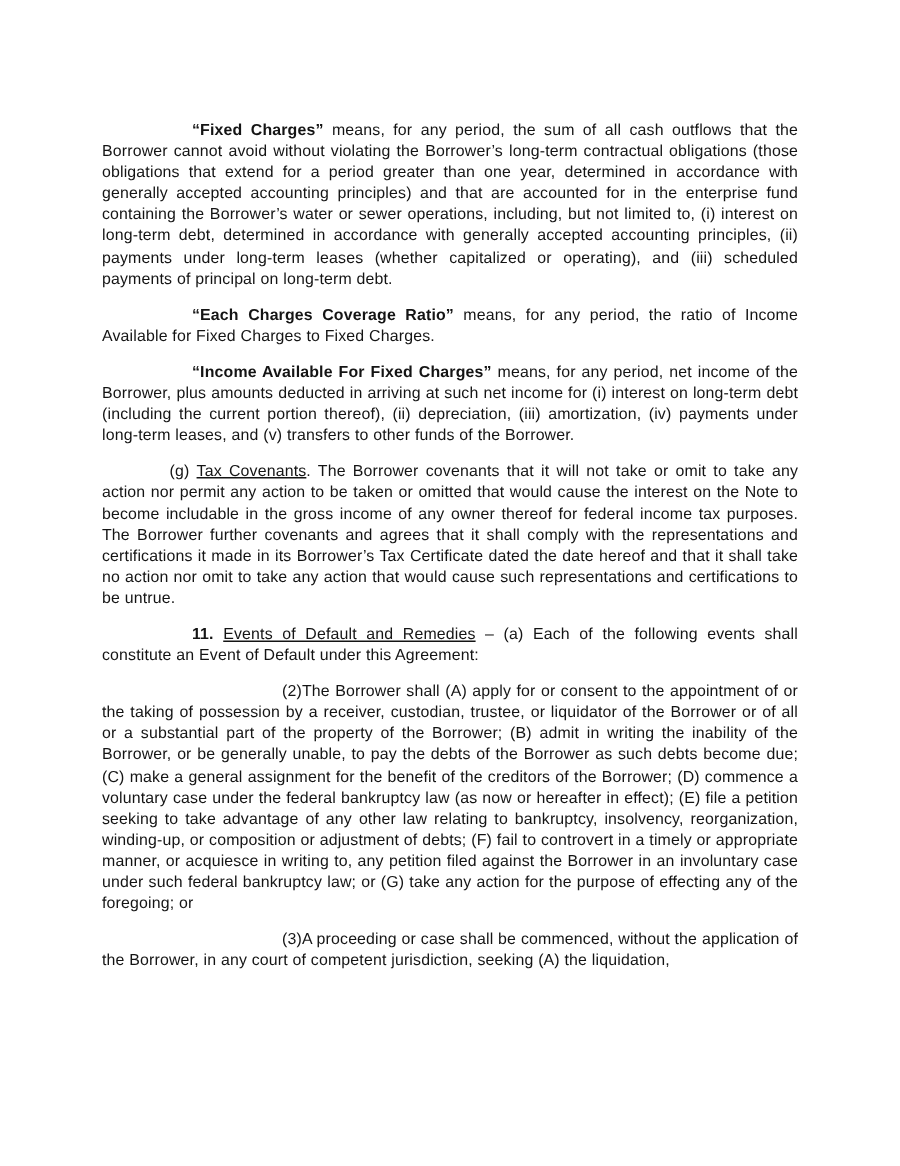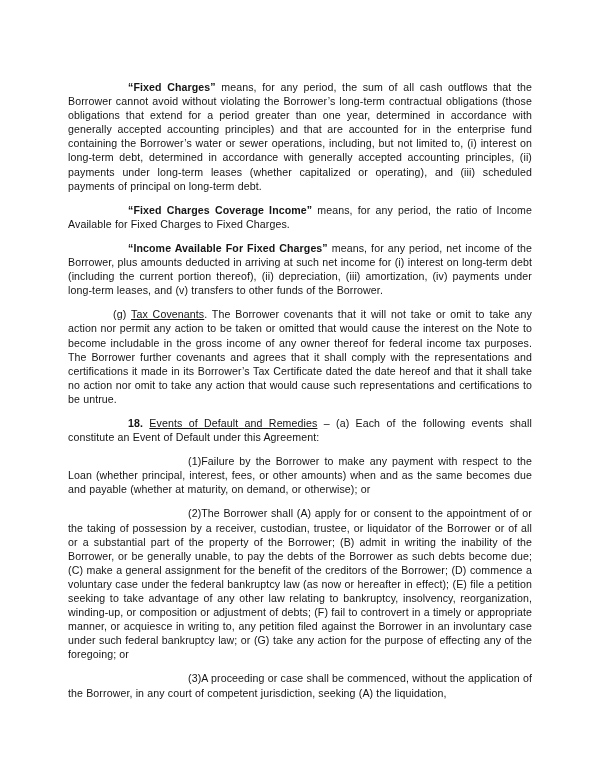--- a/index.html
+++ b/index.html
@@ -81,29 +81,28 @@
 </style>
 </head>
 <body>
 
 <div class="page">
 
   <div class="text-column">
 
     <p class="para indent-def"><b class="term">“Fixed Charges”</b><span> means, for any period, the sum of all cash outflows that the Borrower cannot avoid without violating the Borrower’s long-term contractual obligations (those obligations that extend for a period greater than one year, determined in accordance with generally accepted accounting principles) and that are accounted for in the enterprise fund containing the Borrower’s water or sewer operations, including, but not limited to, (i) interest on long-term debt, determined in accordance with generally accepted accounting principles, (ii) payments under long-term leases (whether capitalized or operating), and (iii) scheduled payments of principal on long-term debt.</span></p>
 
-    <p class="para indent-def"><b class="term">“Fixed Charges Coverage Income”</b><span> means, for any period, the ratio of Income Available for Fixed Charges to Fixed Charges.</span></p>
+    <p class="para indent-def"><b class="term">“Each Charges Coverage Ratio”</b><span> means, for any period, the ratio of Income Available for Fixed Charges to Fixed Charges.</span></p>
 
     <p class="para indent-def"><b class="term">“Income Available For Fixed Charges”</b><span> means, for any period, net income of the Borrower, plus amounts deducted in arriving at such net income for (i) interest on long-term debt (including the current portion thereof), (ii) depreciation, (iii) amortization, (iv) payments under long-term leases, and (v) transfers to other funds of the Borrower.</span></p>
 
     <p class="para indent-sub"><span>(g)</span>&nbsp;<u class="udef">Tax Covenants</u><span>.  The Borrower covenants that it will not take or omit to take any action nor permit any action to be taken or omitted that would cause the interest on the Note to become includable in the gross income of any owner thereof for federal income tax purposes.  The Borrower further covenants and agrees that it shall comply with the representations and certifications it made in its Borrower’s Tax Certificate dated the date hereof and that it shall take no action nor omit to take any action that would cause such representations and certifications to be untrue.</span></p>
 
-    <p class="para indent-sec"><b class="term">18.</b>&nbsp;<u class="udef">Events of Default and Remedies</u><span> – (a) Each of the following events shall constitute an Event of Default under this Agreement:</span></p>
+    <p class="para indent-sec"><b class="term">11.</b>&nbsp;<u class="udef">Events of Default and Remedies</u><span> – (a) Each of the following events shall constitute an Event of Default under this Agreement:</span></p>
 
-    <p class="para indent-item"><span class="numtab">(1)</span><span>Failure by the Borrower to make any payment with respect to the Loan (whether principal, interest, fees, or other amounts) when and as the same becomes due and payable (whether at maturity, on demand, or otherwise); or</span></p>
 
     <p class="para indent-item"><span class="numtab">(2)</span><span>The Borrower shall (A) apply for or consent to the appointment of or the taking of possession by a receiver, custodian, trustee, or liquidator of the Borrower or of all or a substantial part of the property of the Borrower; (B) admit in writing the inability of the Borrower, or be generally unable, to pay the debts of the Borrower as such debts become due; (C) make a general assignment for the benefit of the creditors of the Borrower; (D) commence a voluntary case under the federal bankruptcy law (as now or hereafter in effect); (E) file a petition seeking to take advantage of any other law relating to bankruptcy, insolvency, reorganization, winding-up, or composition or adjustment of debts; (F) fail to controvert in a timely or appropriate manner, or acquiesce in writing to, any petition filed against the Borrower in an involuntary case under such federal bankruptcy law; or (G) take any action for the purpose of effecting any of the foregoing; or</span></p>
 
     <p class="para indent-item"><span class="numtab">(3)</span><span>A proceeding or case shall be commenced, without the application of the Borrower, in any court of competent jurisdiction, seeking (A) the liquidation,</span></p>
 
   </div>
 
 
 </div>
 

